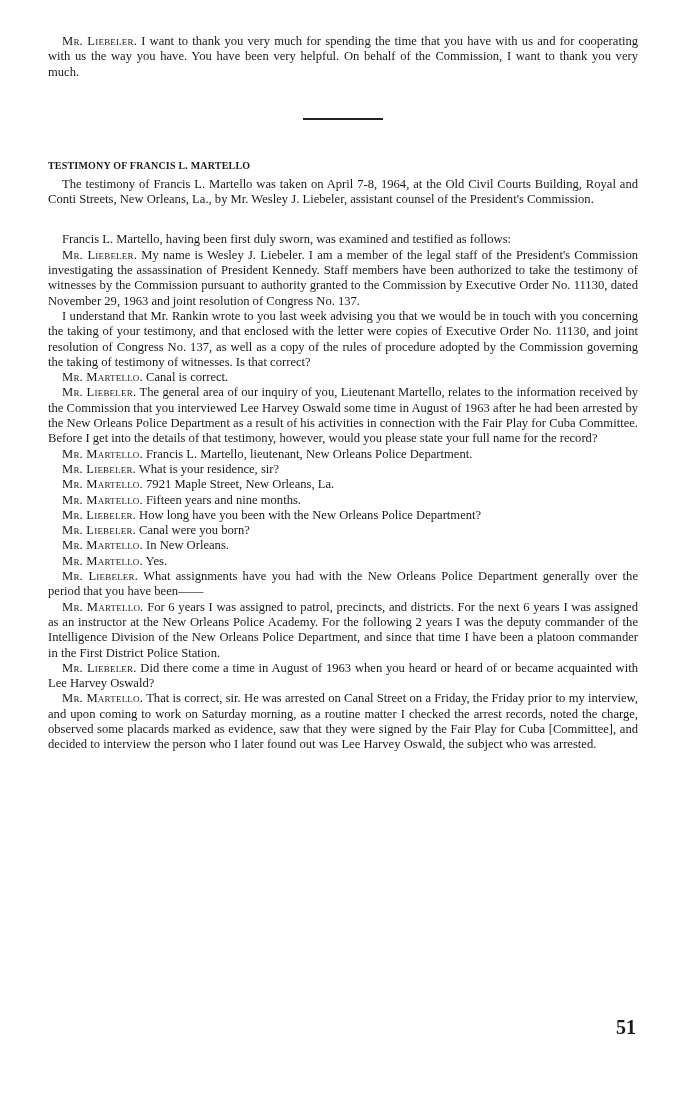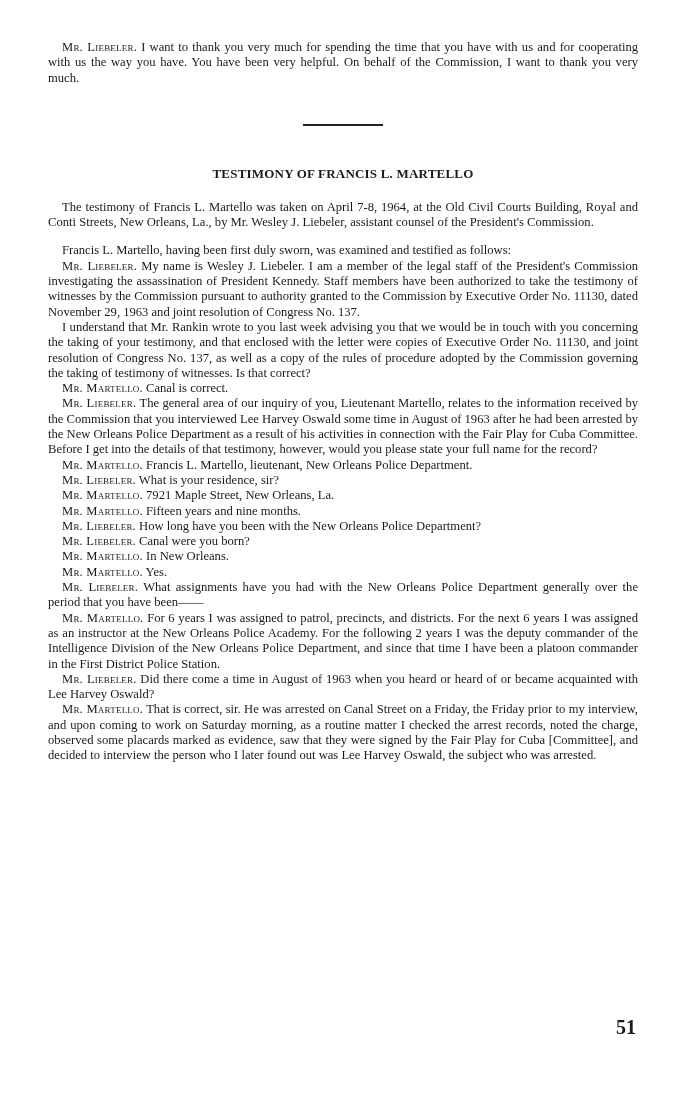--- a/index.html
+++ b/index.html
@@ -1,36 +1,36 @@
 <!DOCTYPE html>
 <html><head>
 <meta charset="utf-8">
 <style>
   html, body { margin: 0; padding: 0; background: #ffffff; }
   body {
     width: 684px; height: 1104px; position: relative; overflow: hidden;
     font-family: "Liberation Serif", "DejaVu Serif", serif;
     color: #1a1a1a;
   }
-  .page { position: absolute; left: 48px; top: 40px; width: 590px; }
+  .page { position: absolute; left: 48px; top: 34px; width: 590px; }
   .para {
     font-size: 12.6px; line-height: 15.3px; text-align: justify;
     text-indent: 14px; margin: 0;
   }
   .sc { font-variant: small-caps; letter-spacing: 0.2px; }
   .rule {
     width: 80px; height: 0; border-top: 2px solid #222;
     margin: 38px auto 0 auto;
   }
   .title {
-    text-align: center; font-weight: bold; font-size: 13px;
+    font-weight: bold; font-size: 10px;
     margin: 40px 0 0 0; letter-spacing: 0.2px;
   }
-  .gap-a { margin-top: 18px; }
-  .gap-b { margin-top: 13px; }
+  .gap-a { margin-top: 6px; }
+  .gap-b { margin-top: 25px; }
   .pagenum {
     position: absolute; right: 48px; top: 1016px;
     font-weight: bold; font-size: 20px;
   }
 </style>
 </head>
 <body>
 
 <div class="page">
   <p class="para"><span class="sc">Mr. Liebeler.</span><span> I want to thank you very much for spending the time that you have with us and for cooperating with us the way you have.  You have been very helpful.  On behalf of the Commission, I want to thank you very much.</span></p>

